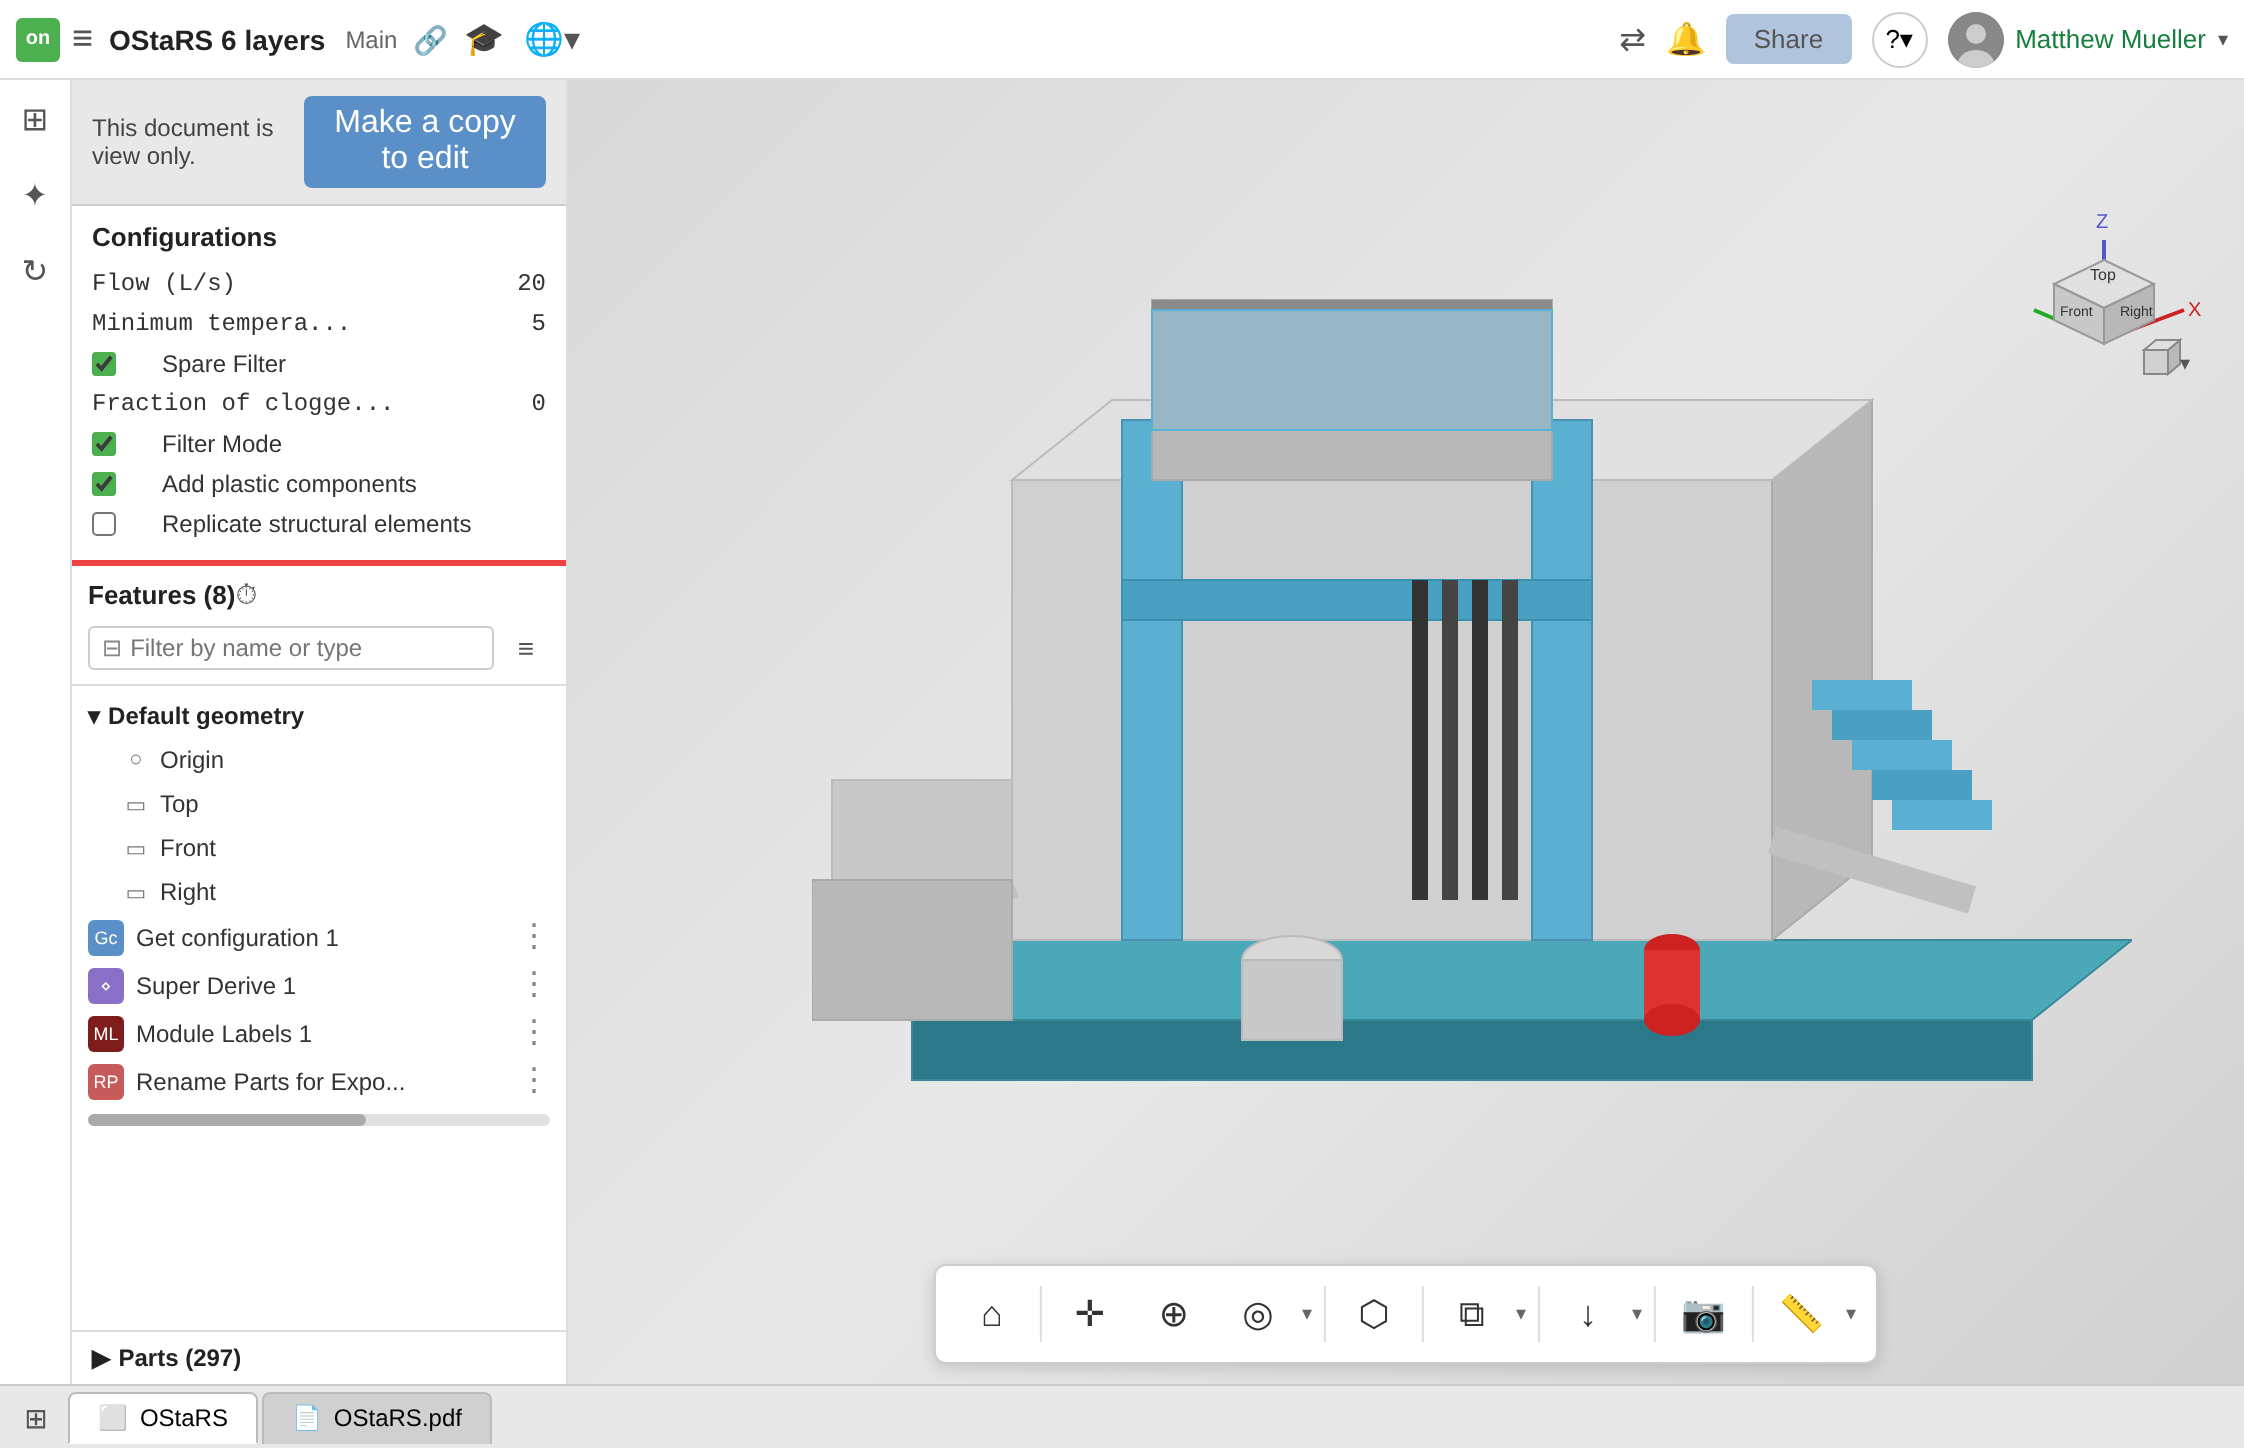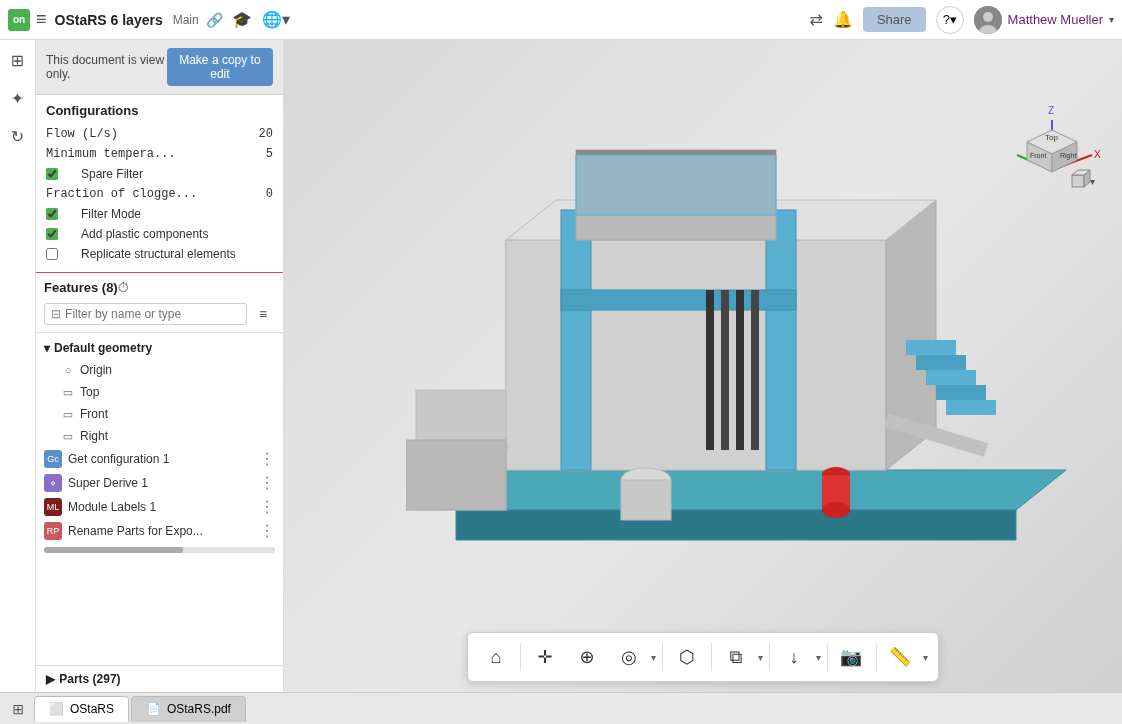--- a/index.html
+++ b/index.html
@@ -16,21 +16,21 @@
     .logo-icon { width: 22px; height: 22px; background: #4caf50; border-radius: 3px; display: flex; align-items: center; justify-content: center; color: #fff; font-weight: bold; font-size: 10px; }
     .hamburger { font-size: 18px; cursor: pointer; color: #555; }
     .doc-title { font-weight: 600; font-size: 14px; color: #222; }
     .branch-label { font-size: 12px; color: #666; margin-left: 2px; }
     .link-icon { color: #888; font-size: 14px; }
     .top-icons { display: flex; align-items: center; gap: 10px; color: #555; font-size: 16px; }
     .share-btn { background: #b0c4de; color: #555; border: none; border-radius: 4px; padding: 5px 14px; font-size: 13px; cursor: pointer; }
     .help-btn { background: none; border: 1px solid #ccc; border-radius: 50%; width: 28px; height: 28px; display: flex; align-items: center; justify-content: center; cursor: pointer; font-size: 13px; }
     .user-area { display: flex; align-items: center; gap: 6px; margin-left: auto; }
     .avatar { width: 28px; height: 28px; border-radius: 50%; background: #888; overflow: hidden; display: flex; align-items: center; justify-content: center; color: #fff; font-size: 11px; }
-    .user-name { font-size: 13px; color: #701a75; }
+    .user-name { font-size: 13px; color: #15803d; }
     .caret { font-size: 10px; color: #555; }
 
     
     #main { display: flex; height: calc(724px - 40px - 32px); }
 
     
     #left-icons {
       width: 36px; background: #fff; border-right: 1px solid #ddd;
       display: flex; flex-direction: column; align-items: center; padding-top: 8px; gap: 14px;
     }
@@ -40,22 +40,22 @@
     #panel {
       width: 248px; background: #fff; border-right: 1px solid #ddd;
       display: flex; flex-direction: column; overflow: hidden;
     }
     .view-only-bar {
       background: #e8e8e8; padding: 8px 10px;
       display: flex; align-items: center; justify-content: space-between;
       border-bottom: 1px solid #ccc;
     }
     .view-only-text { font-size: 12px; color: #444; }
-    .copy-btn { background: #5a8fc7; color: #fff; border: none; border-radius: 4px; padding: 5px 10px; font-size: 12px; cursor: pointer; }
-    .config-section { padding: 8px 10px; border-bottom: 1px solid #ef4444; }
+    .copy-btn { background: #5a8fc7; color: #fff; border: none; border-radius: 4px; padding: 5px 10px; font-size: 16px; cursor: pointer; }
+    .config-section { padding: 8px 10px; border-bottom: 3px solid #ef4444; }
     .config-title { font-weight: 600; font-size: 13px; color: #222; margin-bottom: 6px; }
     .config-row { display: flex; align-items: center; justify-content: space-between; padding: 3px 0; font-family: Liberation Mono, monospace; }
     .config-row label { font-size: 12px; color: #333; }
     .config-val { font-size: 12px; color: #333; }
     .config-check { display: flex; align-items: center; gap: 23px; padding: 3px 0; }
     .config-check label { font-size: 12px; color: #333; }
     input[type=checkbox] { width: 12px; height: 12px; accent-color: #4caf50; }
 
     
     .features-section { padding: 6px 8px; border-bottom: 1px solid #ddd; }

